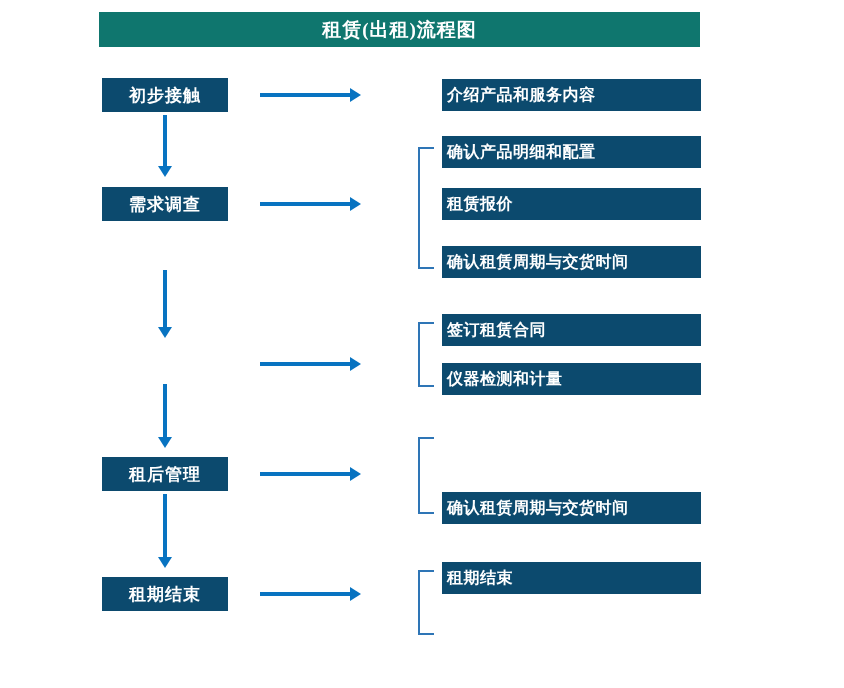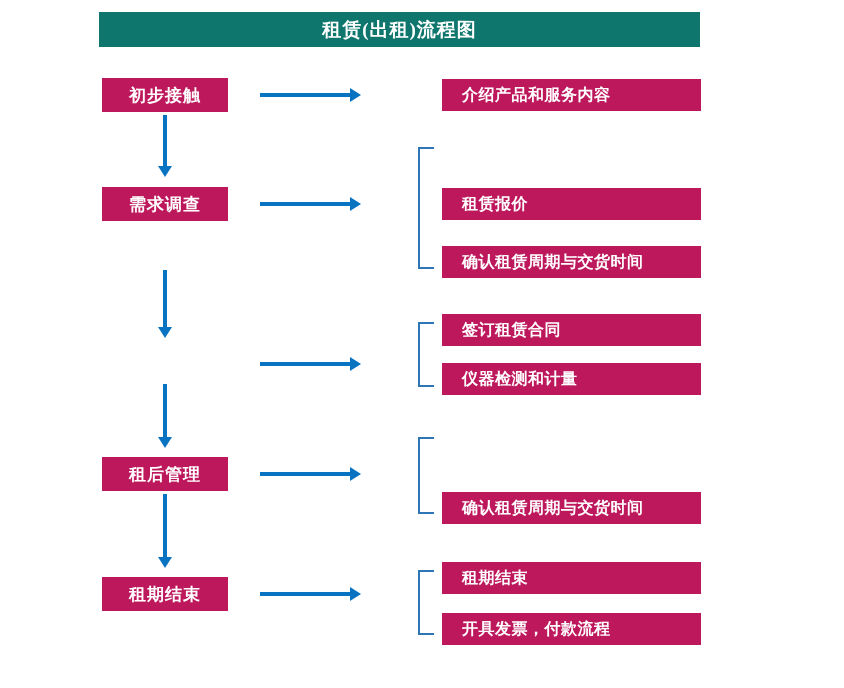--- a/index.html
+++ b/index.html
@@ -33,41 +33,41 @@
     display: flex;
     align-items: center;
     justify-content: center;
     letter-spacing: 1px;
     font-family: "Liberation Serif", "DejaVu Serif", serif;
   }
 
   
   .box {
     position: absolute;
-    background: #be185d;
+    background: #0c4a6e;
     color: #ffffff;
     font-weight: bold;
     display: flex;
     align-items: center;
     font-family: "Liberation Serif", "DejaVu Serif", serif;
   }
   .box.stage {
     width: 126px;
     height: 34px;
     font-size: 17px;
     justify-content: center;
     letter-spacing: 1px;
   }
   .box.detail {
     left: 442px;
     width: 259px;
     height: 32px;
     font-size: 16px;
     justify-content: flex-start;
-    padding-left: 20px;
+    padding-left: 5px;
     box-sizing: border-box;
     letter-spacing: 0.5px;
   }
 
   
   .arrow-h {
     position: absolute;
     height: 14px;
   }
   .arrow-h .shaft {
@@ -176,35 +176,35 @@
   </div>
 
   <div class="bracket" style="left:418px; top:147px; height:122px;"></div>
   <div class="bracket" style="left:418px; top:322px; height:65px;"></div>
   <div class="bracket" style="left:418px; top:437px; height:77px;"></div>
   <div class="bracket" style="left:418px; top:570px; height:65px;"></div>
 
   <div class="box detail" style="top:79px;">
     <span>介绍产品和服务内容</span>
   </div>
+  <div class="box detail" style="top:136px;">
+    <span>确认产品明细和配置</span>
+  </div>
   <div class="box detail" style="top:188px;">
     <span>租赁报价</span>
   </div>
   <div class="box detail" style="top:246px;">
     <span>确认租赁周期与交货时间</span>
   </div>
   <div class="box detail" style="top:314px;">
     <span>签订租赁合同</span>
   </div>
   <div class="box detail" style="top:363px;">
     <span>仪器检测和计量</span>
   </div>
   <div class="box detail" style="top:492px;">
     <span>确认租赁周期与交货时间</span>
   </div>
   <div class="box detail" style="top:562px;">
     <span>租期结束</span>
   </div>
-  <div class="box detail" style="top:613px;">
-    <span>开具发票，付款流程</span>
-  </div>
 
 </div>
 
 </body></html>

